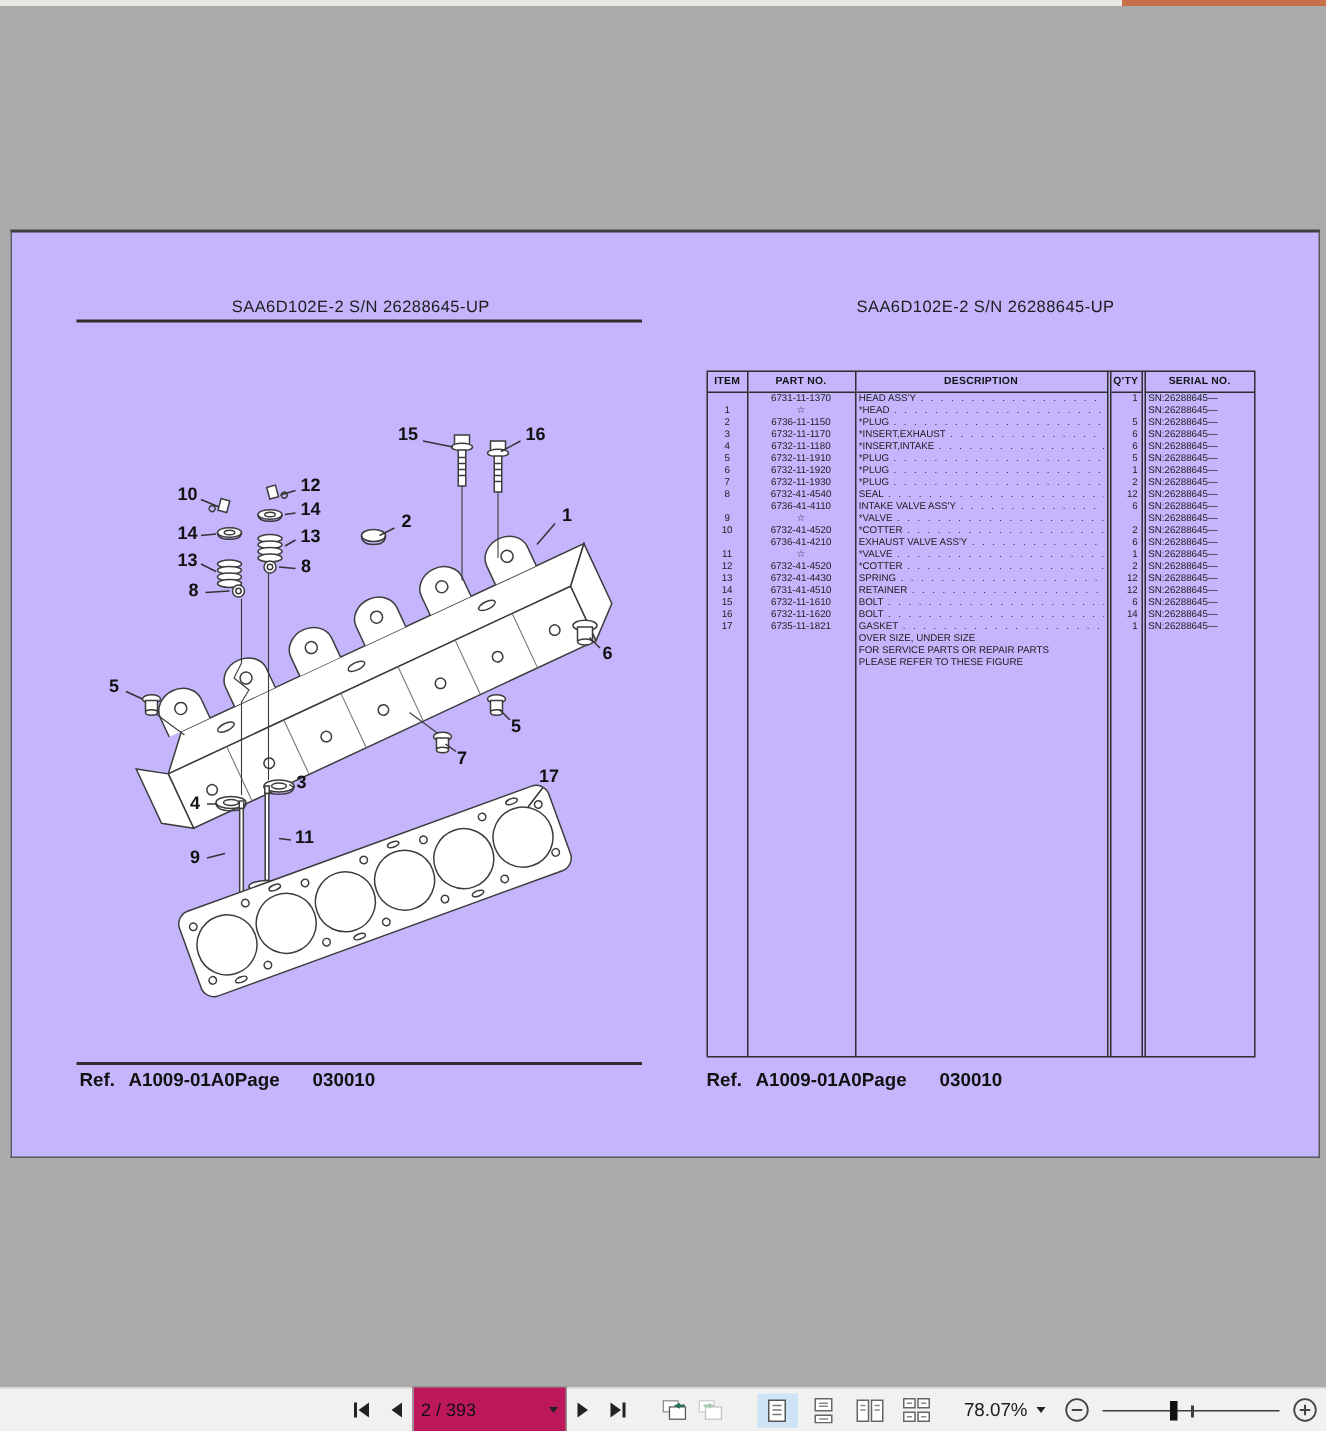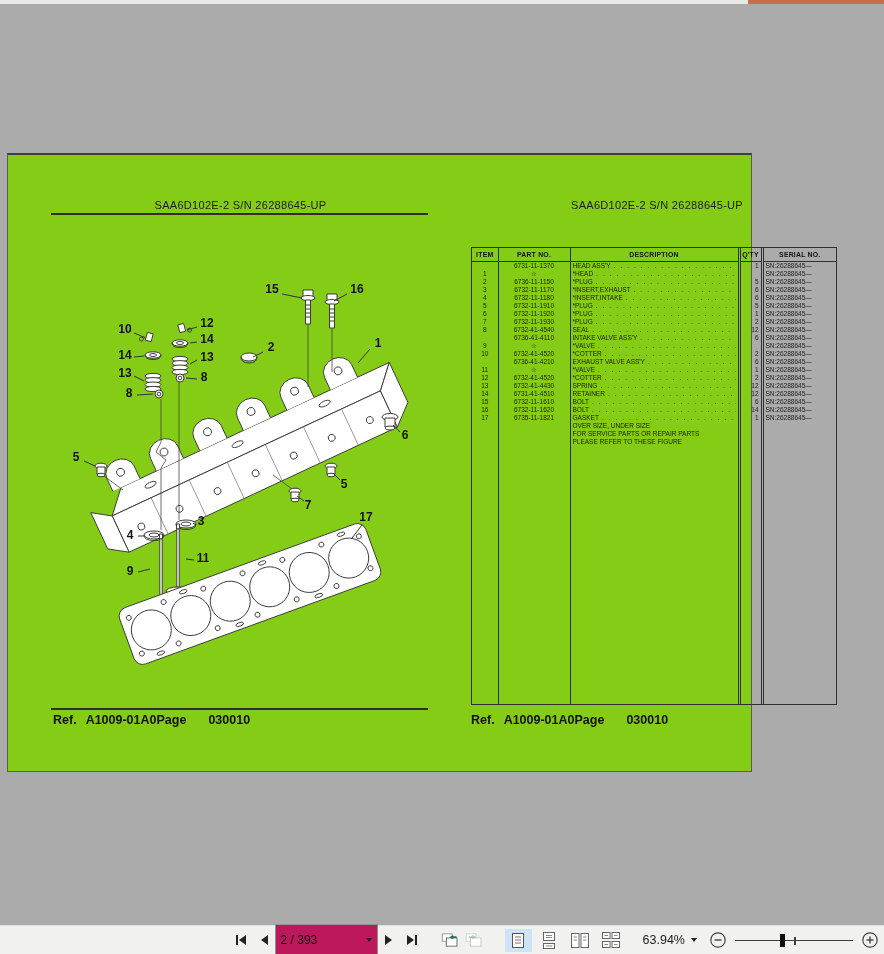--- a/index.html
+++ b/index.html
@@ -4,21 +4,21 @@
 <style>
   * { margin:0; padding:0; box-sizing:border-box; }
   html,body { width:884px; height:954px; }
   body { font-family:"Liberation Sans", sans-serif; background:#ababab; position:relative; overflow:hidden; }
 
   
   .top-strip { position:absolute; top:0; left:0; width:884px; height:4px; background:#e8e8e5; }
   .top-strip-accent { position:absolute; top:0; left:748px; width:136px; height:4px; background:#c86f4a; }
 
   
-  .page { position:absolute; left:7px; top:153px; width:745px; height:619px; background:#84cc16;
+  .page { position:absolute; left:7px; top:153px; width:873px; height:619px; background:#c4b5fd;
           border:1px solid #5a5a5a; border-top:2px solid #3f3f3f; }
 
   .pg-header { position:absolute; font-size:11px; color:#1c1c1c; text-align:center; letter-spacing:.3px; }
   .pg-header.left  { left:45px; top:44px; width:375px; }
   .pg-header.right { left:463px; top:44px; width:372px; }
   .pg-title { position:absolute; left:463px; top:57px; width:372px; text-align:center;
               font-size:12.5px; font-weight:bold; color:#111; letter-spacing:.2px; }
   .pg-rule { position:absolute; left:43px; top:58px; width:377px; height:2px; background:#2e2e2e; }
   .foot-rule { position:absolute; left:43px; top:553px; width:377px; height:2px; background:#2e2e2e; }
 
@@ -704,21 +704,21 @@
       <rect x="1.5" y="1.5" width="7.5" height="6" fill="#fff" stroke="#666"></rect>
         <rect x="11" y="1.5" width="7.5" height="6" fill="#fff" stroke="#666"></rect>
       <rect x="1.5" y="10.5" width="7.5" height="6" fill="#fff" stroke="#666"></rect>
         <rect x="11" y="10.5" width="7.5" height="6" fill="#fff" stroke="#666"></rect>
       <line x1="3.5" y1="4.5" x2="7" y2="4.5" stroke="#888"></line>
         <line x1="13" y1="4.5" x2="16.5" y2="4.5" stroke="#888"></line>
       <line x1="3.5" y1="13.5" x2="7" y2="13.5" stroke="#888"></line>
         <line x1="13" y1="13.5" x2="16.5" y2="13.5" stroke="#888"></line>
     </svg>
   </div>
-  <span class="zoom-label">63.94%</span>
+  <span class="zoom-label">78.07%</span>
   <span class="zoom-caret"></span>
   <div class="tb-btn">
     <svg width="18" height="18" viewBox="0 0 18 18">
         <circle cx="9" cy="9" r="7.2" stroke="#444" fill="none" stroke-width="1.2"></circle>
         <line x1="5.5" y1="9" x2="12.5" y2="9" stroke="#444" stroke-width="1.4"></line>
       </svg>
   </div>
   <div class="slider">
     <div class="track"></div>
     <div class="tick"></div>

